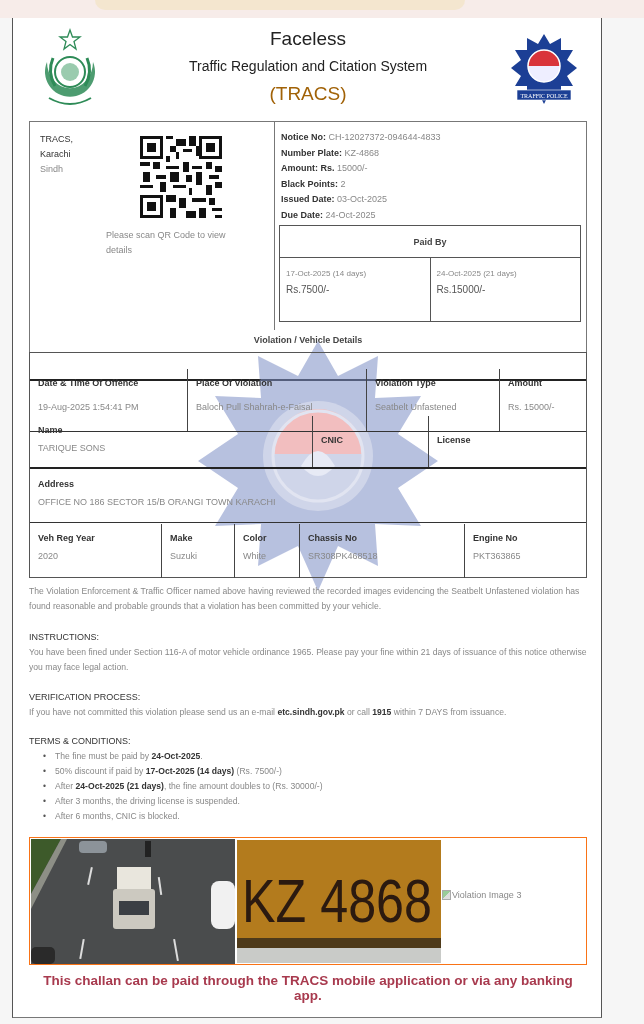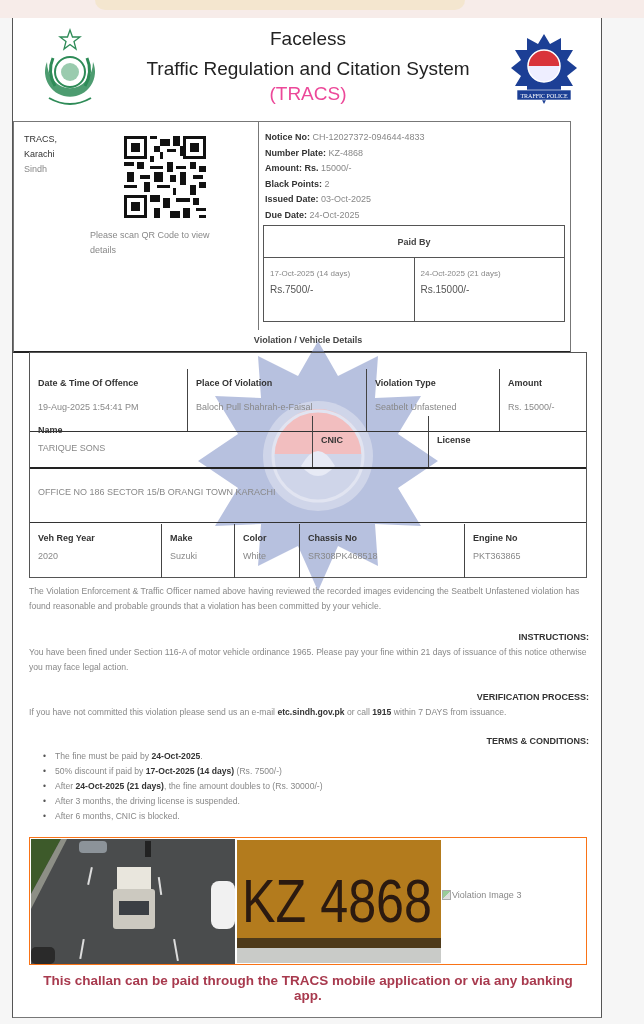--- a/index.html
+++ b/index.html
@@ -21,26 +21,26 @@
   .page {
     position: absolute; left: 12px; top: 18px; width: 590px; height: 1000px;
     background: #fff;
     border-left: 1px solid #555; border-right: 1px solid #555; border-bottom: 1px solid #777;
   }
   
   .header { position: absolute; left: 0; top: 0; width: 590px; height: 100px; }
   .logo-left { position: absolute; left: 24px; top: 10px; width: 66px; height: 84px; }
   .logo-right { position: absolute; left: 496px; top: 14px; width: 70px; height: 76px; }
   .title-1 { position: absolute; left: 0; width: 590px; top: 10px; text-align: center; font-size: 19px; color: #222; }
-  .title-2 { position: absolute; left: 0; width: 590px; top: 40px; text-align: center; font-size: 19px; color: #222; }
-  .title-3 { position: absolute; left: 0; width: 590px; top: 65px; text-align: center; font-size: 19px; color: #ec4899; }
+  .title-2 { position: absolute; left: 0; width: 590px; top: 40px; text-align: center; font-size: 14px; color: #222; }
+  .title-3 { position: absolute; left: 0; width: 590px; top: 65px; text-align: center; font-size: 19px; color: #a16207; }
 
   
   .notice {
-    position: absolute; left: 0; top: 103px; width: 558px; height: 232px;
+    position: absolute; left: 16px; top: 103px; width: 558px; height: 260px;
     border: 1px solid #777; border-bottom: 2px solid #222;
   }
   .issuer { position: absolute; left: 10px; top: 10px; font-size: 9px; line-height: 15px; }
   .issuer .b { color: #333; }
   .issuer .l { color: #888; }
   .qr { position: absolute; left: 110px; top: 14px; width: 82px; height: 82px; }
   .qr-caption { position: absolute; left: 76px; top: 106px; width: 140px; font-size: 9px; line-height: 15px; color: #888; }
   .notice-right {
     position: absolute; left: 244px; top: 0; width: 314px; height: 208px;
     border-left: 1px solid #777;
@@ -69,21 +69,21 @@
   .dcell { position: absolute; top: 0; height: 100%; border-right: 1px solid #444; padding: 9px 8px; }
   .dcell:last-child { border-right: none; }
   .lbl { font-size: 9px; font-weight: bold; color: #333; }
   .val { font-size: 9px; color: #888; margin-top: 14px; }
   .val.tight { margin-top: 8px; }
 
   .watermark { position: absolute; left: 180px; top: 318px; width: 250px; height: 260px; opacity: 0.55; pointer-events: none; }
 
   .para { position: absolute; left: 16px; width: 560px; font-size: 8.6px; line-height: 15px; color: #888; }
   .para b { color: #333; }
-  .head { font-weight: bold; color: #333; font-size: 9px; text-align: right; }
+  .head { font-weight: normal; color: #333; font-size: 9px; }
   ul.terms { list-style: none; margin-left: 14px; }
   ul.terms li { position: relative; padding-left: 12px; }
   ul.terms li::before { content: "\2022"; position: absolute; left: 0; color: #555; }
 
   
   .images {
     position: absolute; left: 16px; top: 819px; width: 558px; height: 128px;
     border: 1px solid #f97316;
   }
   .img1 { position: absolute; left: 1px; top: 1px; width: 204px; height: 125px; background: #3f4142; overflow: hidden; }
@@ -242,20 +242,21 @@
       </div>
       <div class="dcell" style="left:283px;width:116px;padding-top:19px;">
         <div class="lbl">CNIC</div>
       </div>
       <div class="dcell" style="left:399px;width:157px;padding-top:19px;">
         <div class="lbl">License</div>
       </div>
     </div>
     <div class="drow" style="top:117px;height:53px;">
       <div class="dcell" style="left:0;width:556px;border-right:none;">
+        <div class="lbl">Address</div>
         <div class="val tight">OFFICE NO 186 SECTOR 15/B ORANGI TOWN KARACHI</div>
       </div>
     </div>
     <div class="drow" style="top:171px;height:54px;border-bottom:none;">
       <div class="dcell" style="left:0;width:132px;">
         <div class="lbl">Veh Reg Year</div>
         <div class="val tight">2020</div>
       </div>
       <div class="dcell" style="left:132px;width:73px;">
         <div class="lbl">Make</div>

